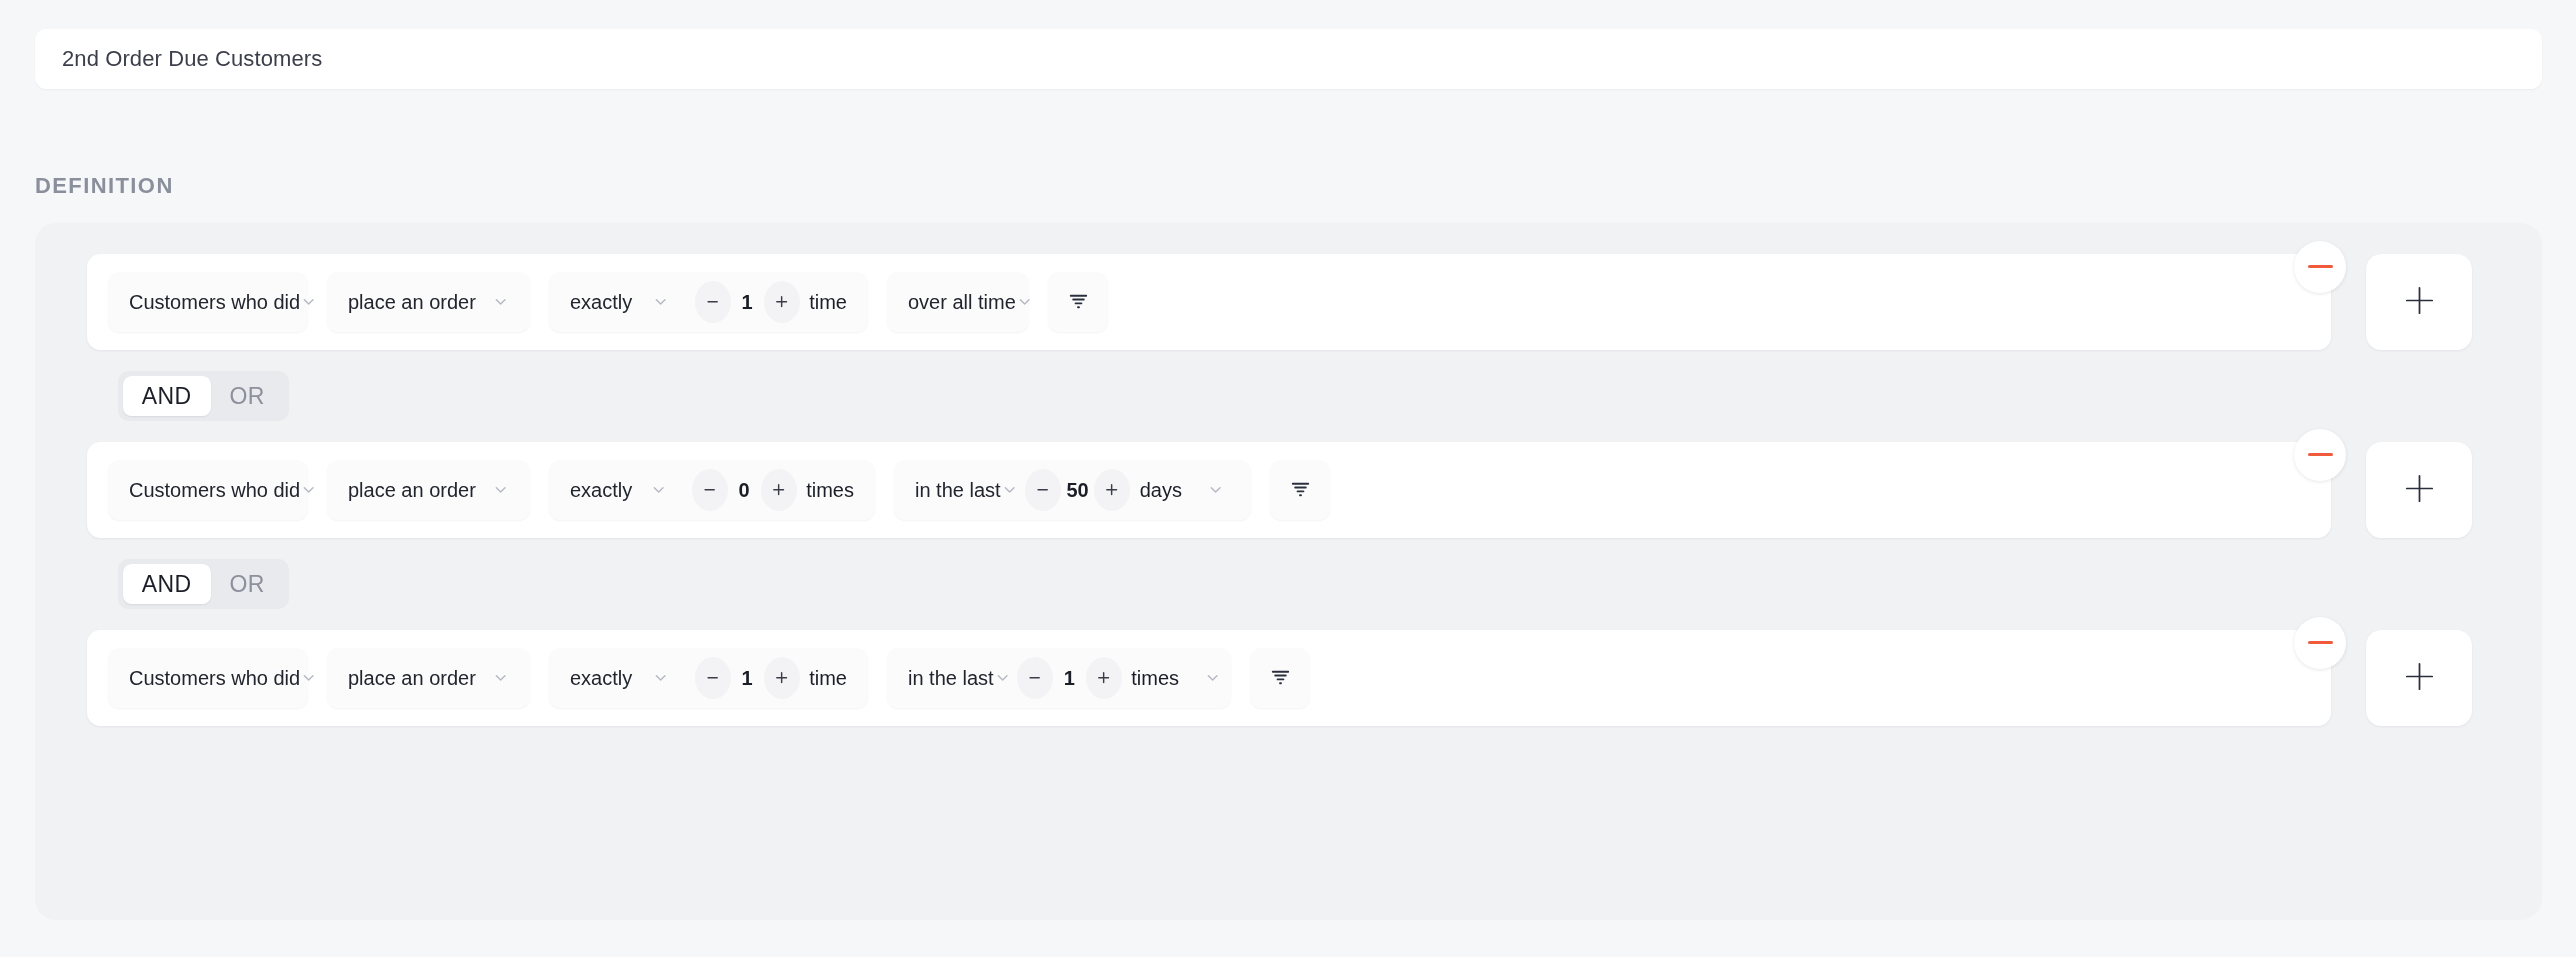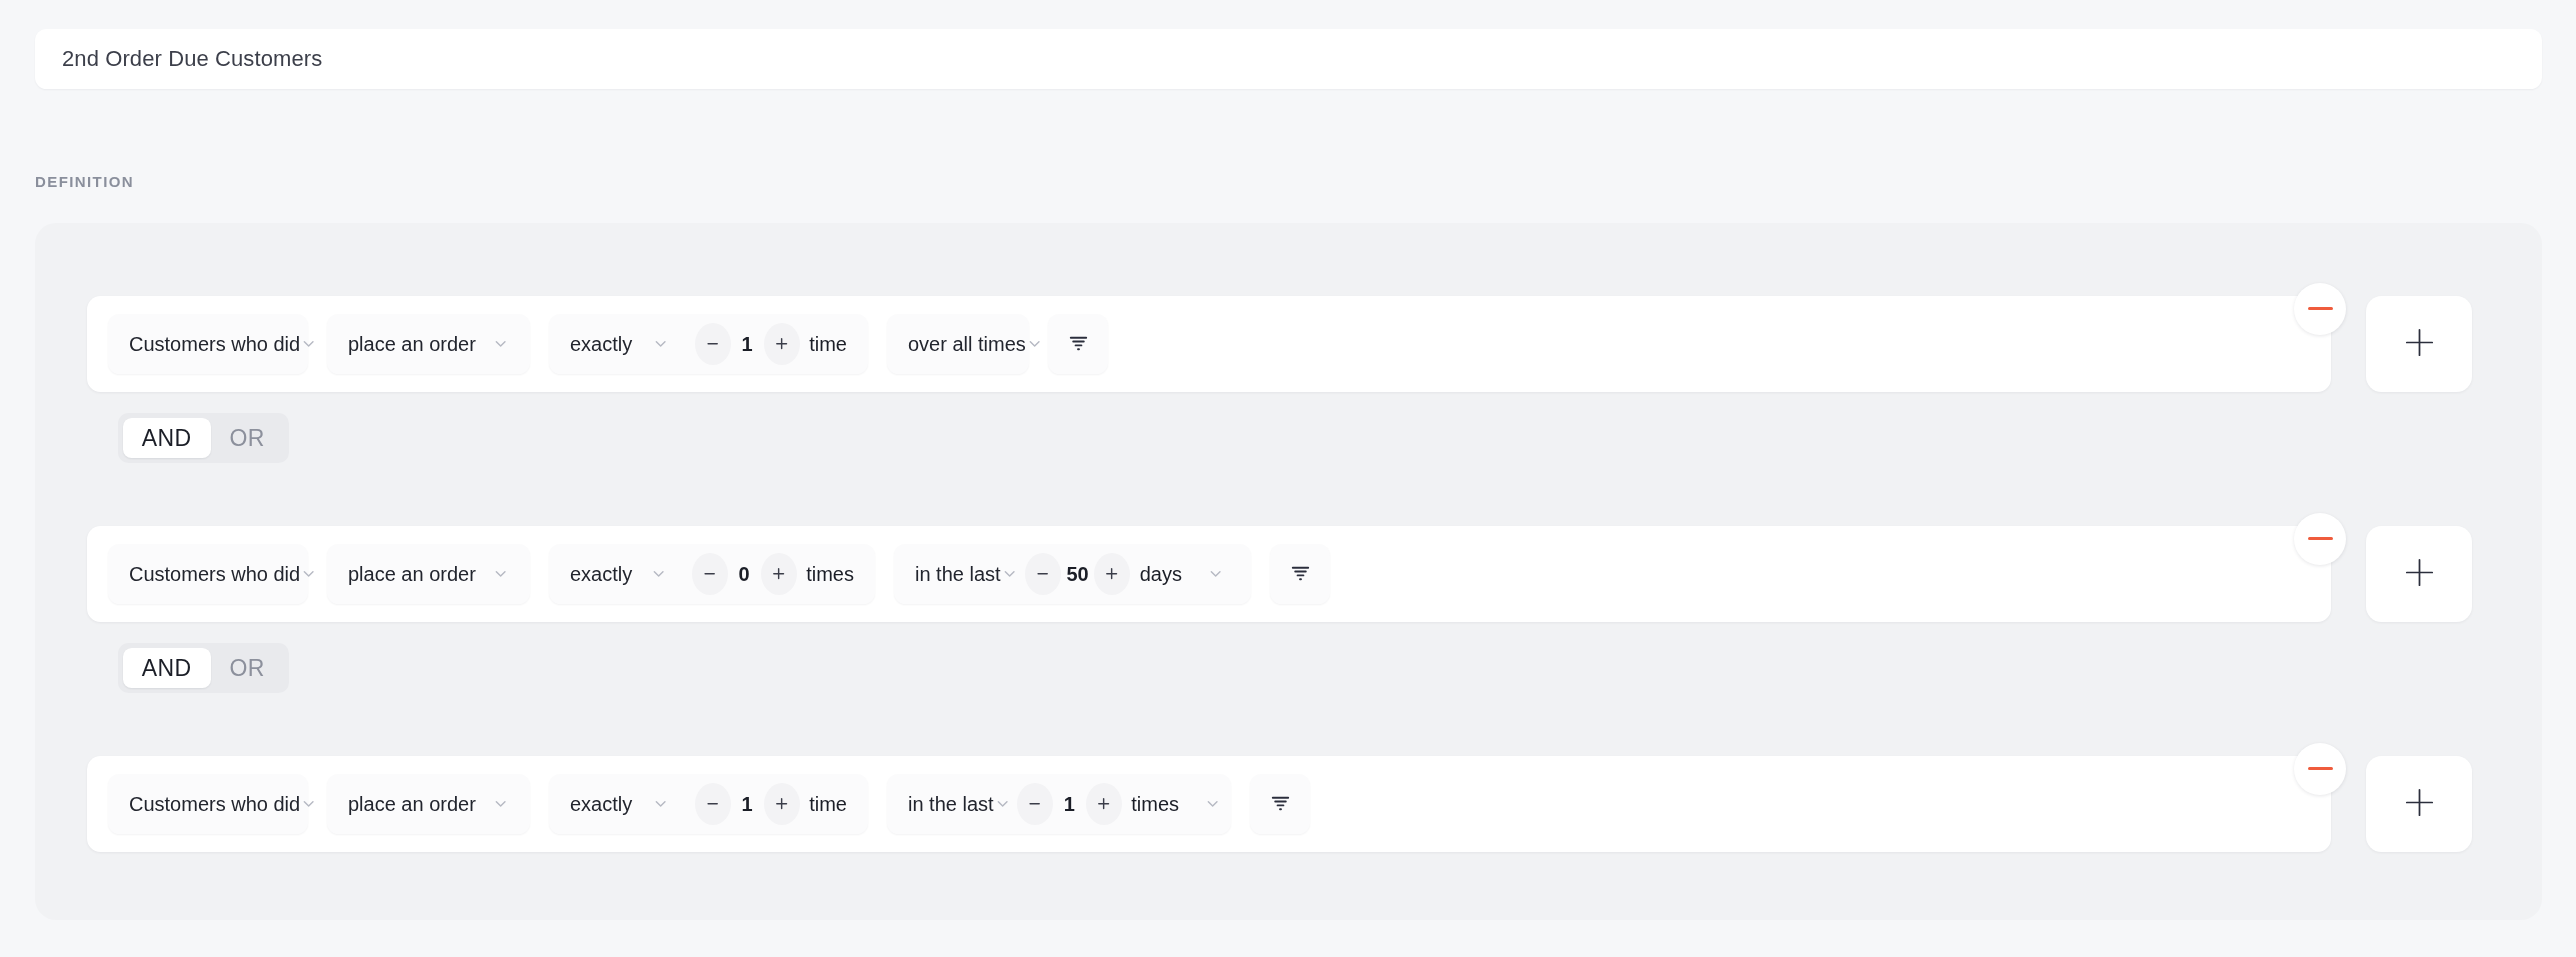--- a/index.html
+++ b/index.html
@@ -38,21 +38,21 @@
     font-size: 22px;
     color: #3c3f4a;
     letter-spacing: 0.1px;
   }
 
   
   .section-label {
     position: absolute;
     left: 35px;
     top: 173px;
-    font-size: 15px;
+    font-size: 22px;
     font-weight: 600;
     letter-spacing: 1.4px;
     color: #8a8f9c;
   }
 
   
   .definition {
     position: absolute;
     left: 35px;
     top: 223px;
@@ -67,21 +67,20 @@
   .cond-group {
     position: relative;
     margin: 0 0 0 52px;
   }
 
   .cond-row-wrap {
     position: relative;
     display: flex;
     align-items: flex-start;
     gap: 0;
-    margin-top: 42px;
   }
 
   .cond-card {
     position: relative;
     width: 2244px;
     min-height: 96px;
     background: #ffffff;
     border-radius: 13.4px;
     box-shadow: 0 1px 2.9px rgba(16,24,40,0.06);
     display: flex;
@@ -291,21 +290,21 @@
                       <rect x="3.2" y="8.3" width="11.6" height="1.5" rx="0.75" fill="#3a3d49"></rect>
                       <rect x="8.25" y="3.2" width="1.5" height="11.6" rx="0.75" fill="#3a3d49"></rect>
                     </svg>
                 </span>
                 <span class="step-unit">time</span>
               </span>
             </div>
           </div>
 
           <div class="pill w-range-a">
-            <span class="label">over all times</span>
+            <span class="label">over all time</span>
             <span class="chev">
               <svg width="17.3" height="17.3" viewBox="0 0 18 18" fill="none">
                   <path d="M4.5 7 L9 11.5 L13.5 7" stroke="#b6b9c3" stroke-width="1.5" stroke-linecap="round" stroke-linejoin="round"></path>
                 </svg>
             </span>
           </div>
 
           <div class="filter-btn">
             <span>
               <svg width="25" height="25" viewBox="0 0 26 26">

